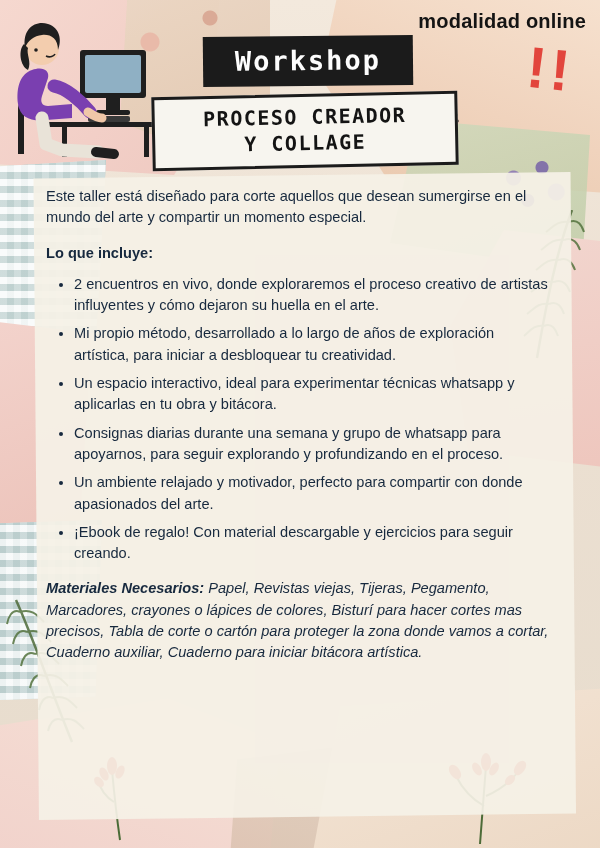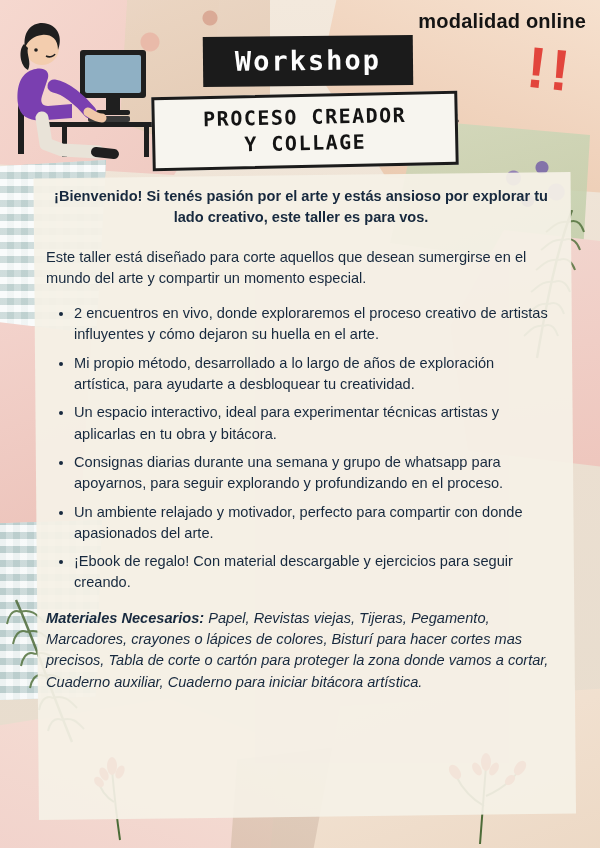--- a/index.html
+++ b/index.html
@@ -402,26 +402,26 @@
   </svg>
 
   <div class="subtitle-block">
     <span class="l1">PROCESO CREADOR</span>
     <span class="l2">Y COLLAGE</span>
   </div>
 
   <div class="paper"></div>
 
   <div class="content">
-    <p class="intro">¡Bienvenido! Si tenés pasión por el arte y estás ansioso por explorar tu lado creativo, este taller es para vos.</p>
     <p>Este taller está diseñado para corte aquellos que desean sumergirse en el mundo del arte y compartir un momento especial.</p>
+    <p class="h-inc">Lo que incluye:</p>
     <ul class="includes">
       <li>2 encuentros en vivo, donde exploraremos el proceso creativo de artistas influyentes y cómo dejaron su huella en el arte.</li>
-      <li>Mi propio método, desarrollado a lo largo de años de exploración artística, para ayudarte a desbloquear tu creatividad.</li>
-      <li>Un espacio interactivo, ideal para experimentar técnicas artistas y aplicarlas en tu obra y bitácora.</li>
+      <li>Mi propio método, desarrollado a lo largo de años de exploración artística, para iniciar a desbloquear tu creatividad.</li>
+      <li>Un espacio interactivo, ideal para experimentar técnicas whatsapp y aplicarlas en tu obra y bitácora.</li>
       <li>Consignas diarias durante una semana y grupo de whatsapp para apoyarnos, para seguir explorando y profundizando en el proceso.</li>
       <li>Un ambiente relajado y motivador, perfecto para compartir con donde apasionados del arte.</li>
       <li>¡Ebook de regalo! Con material descargable y ejercicios para seguir creando.</li>
     </ul>
     <p class="materials"><b>Materiales Necesarios:</b><span> Papel, Revistas viejas, Tijeras, Pegamento, Marcadores, crayones o lápices de colores, Bisturí para hacer cortes mas precisos, Tabla de corte o cartón para proteger la zona donde vamos a cortar, Cuaderno auxiliar, Cuaderno para iniciar bitácora artística.</span></p>
   </div>
 
 </div>
 
 </body></html>

